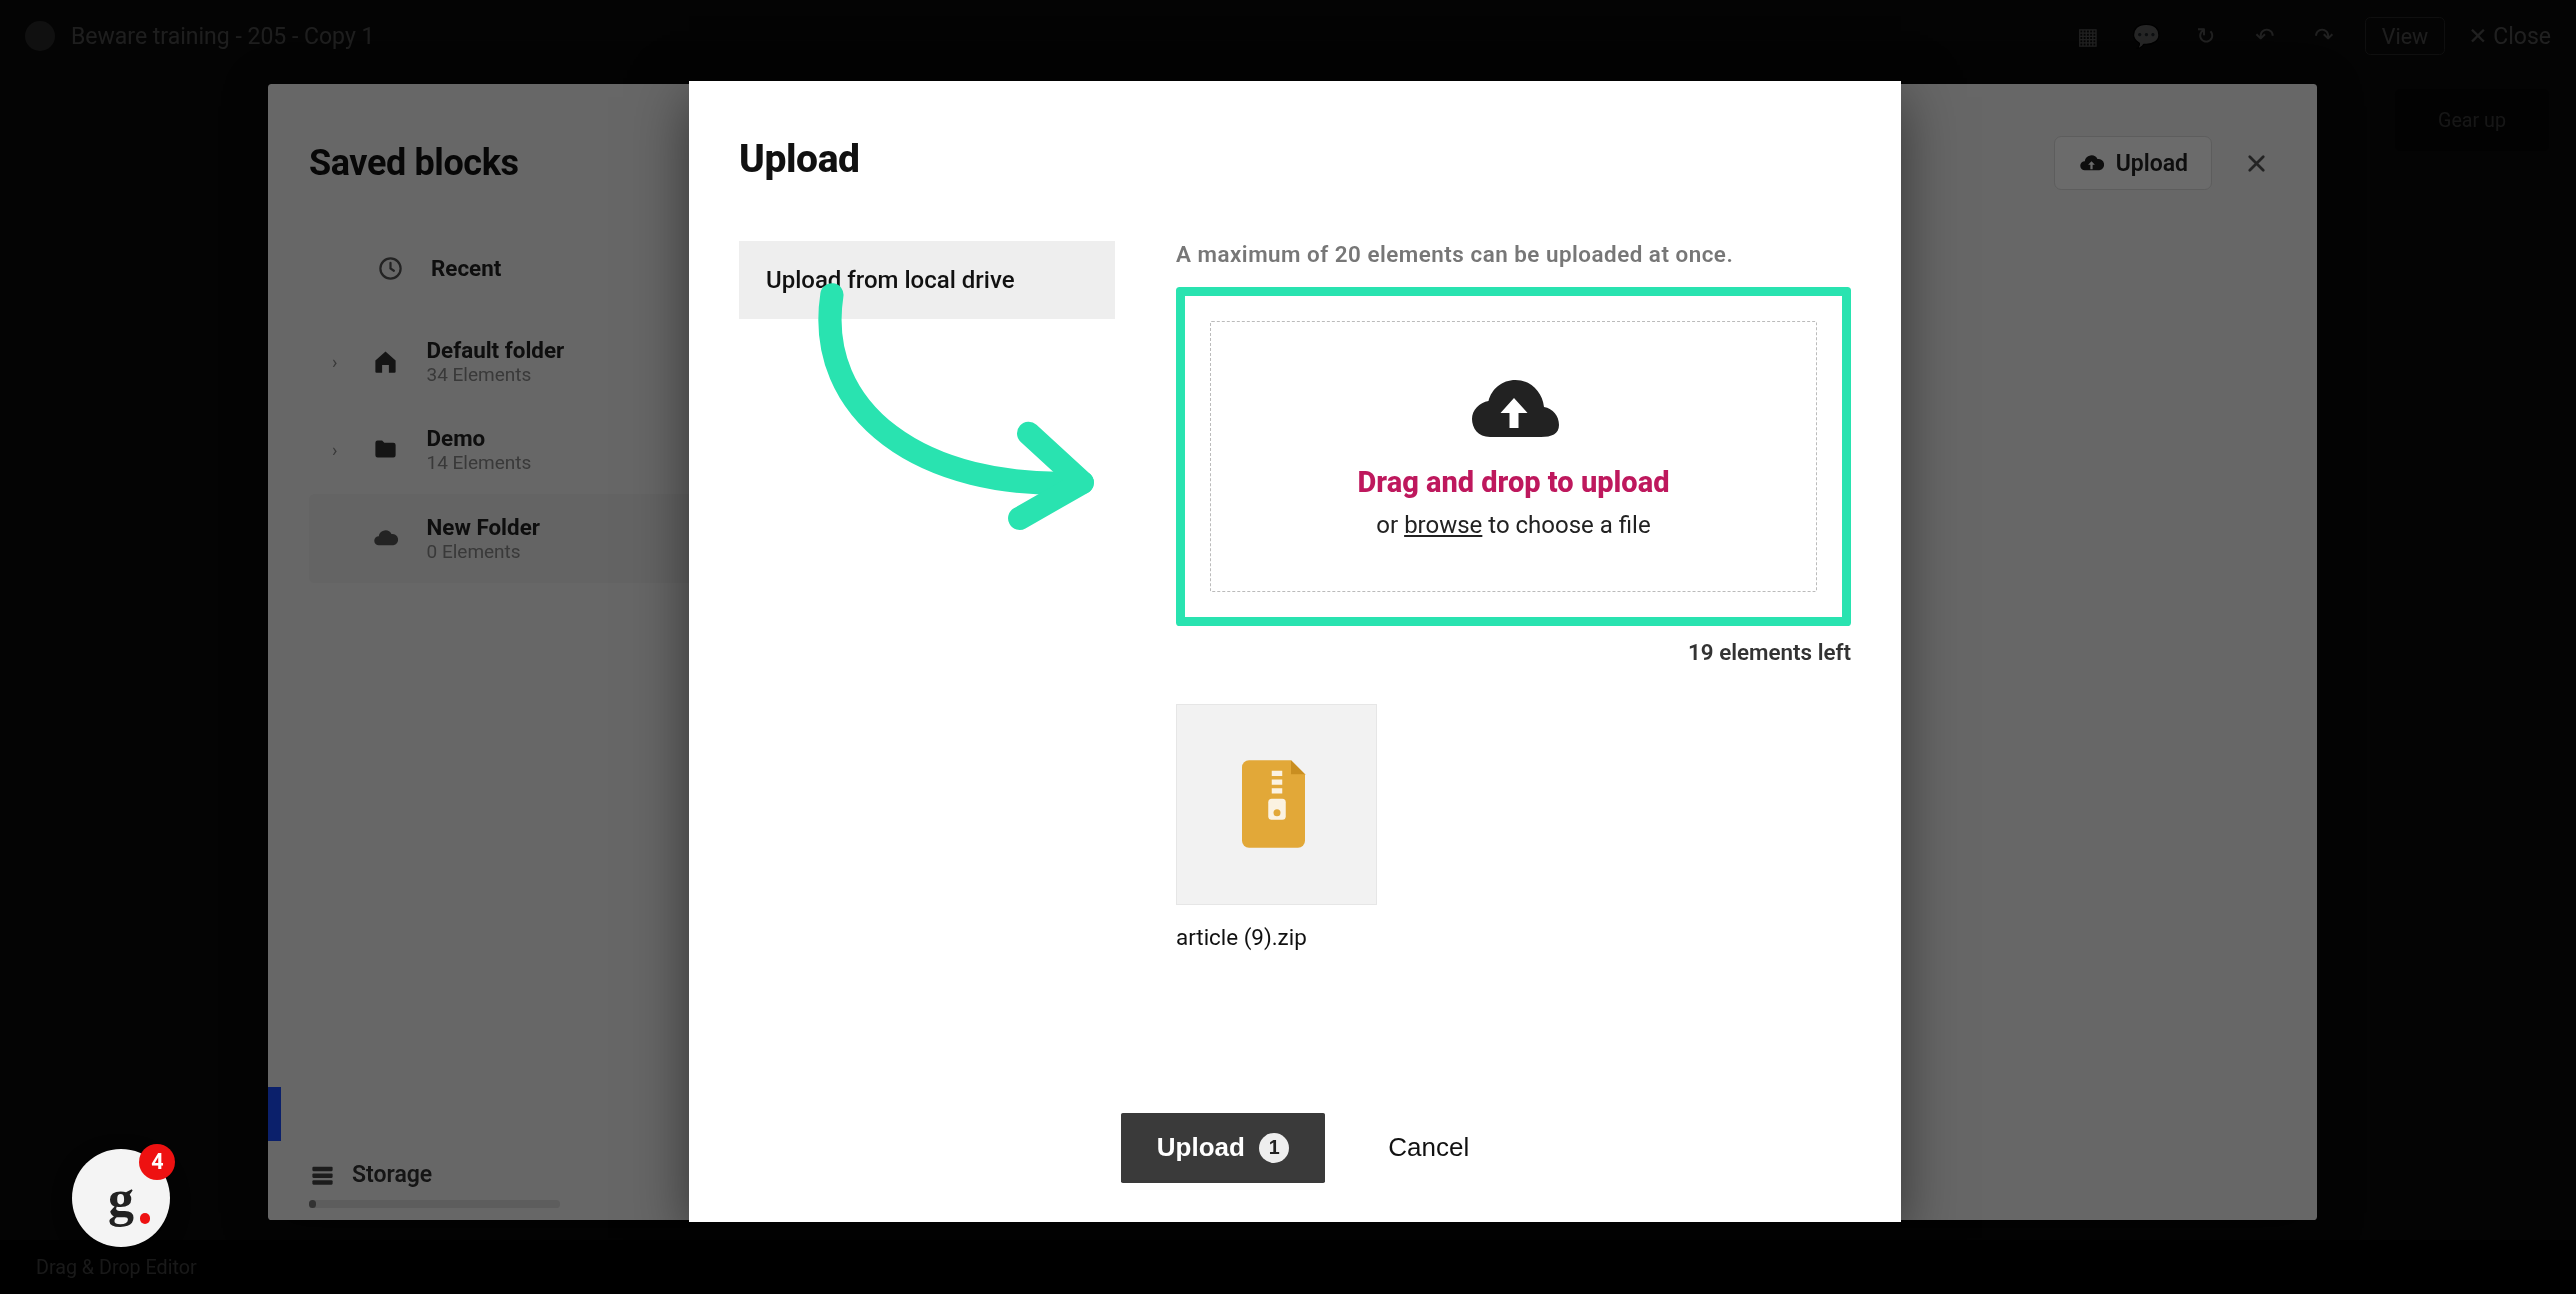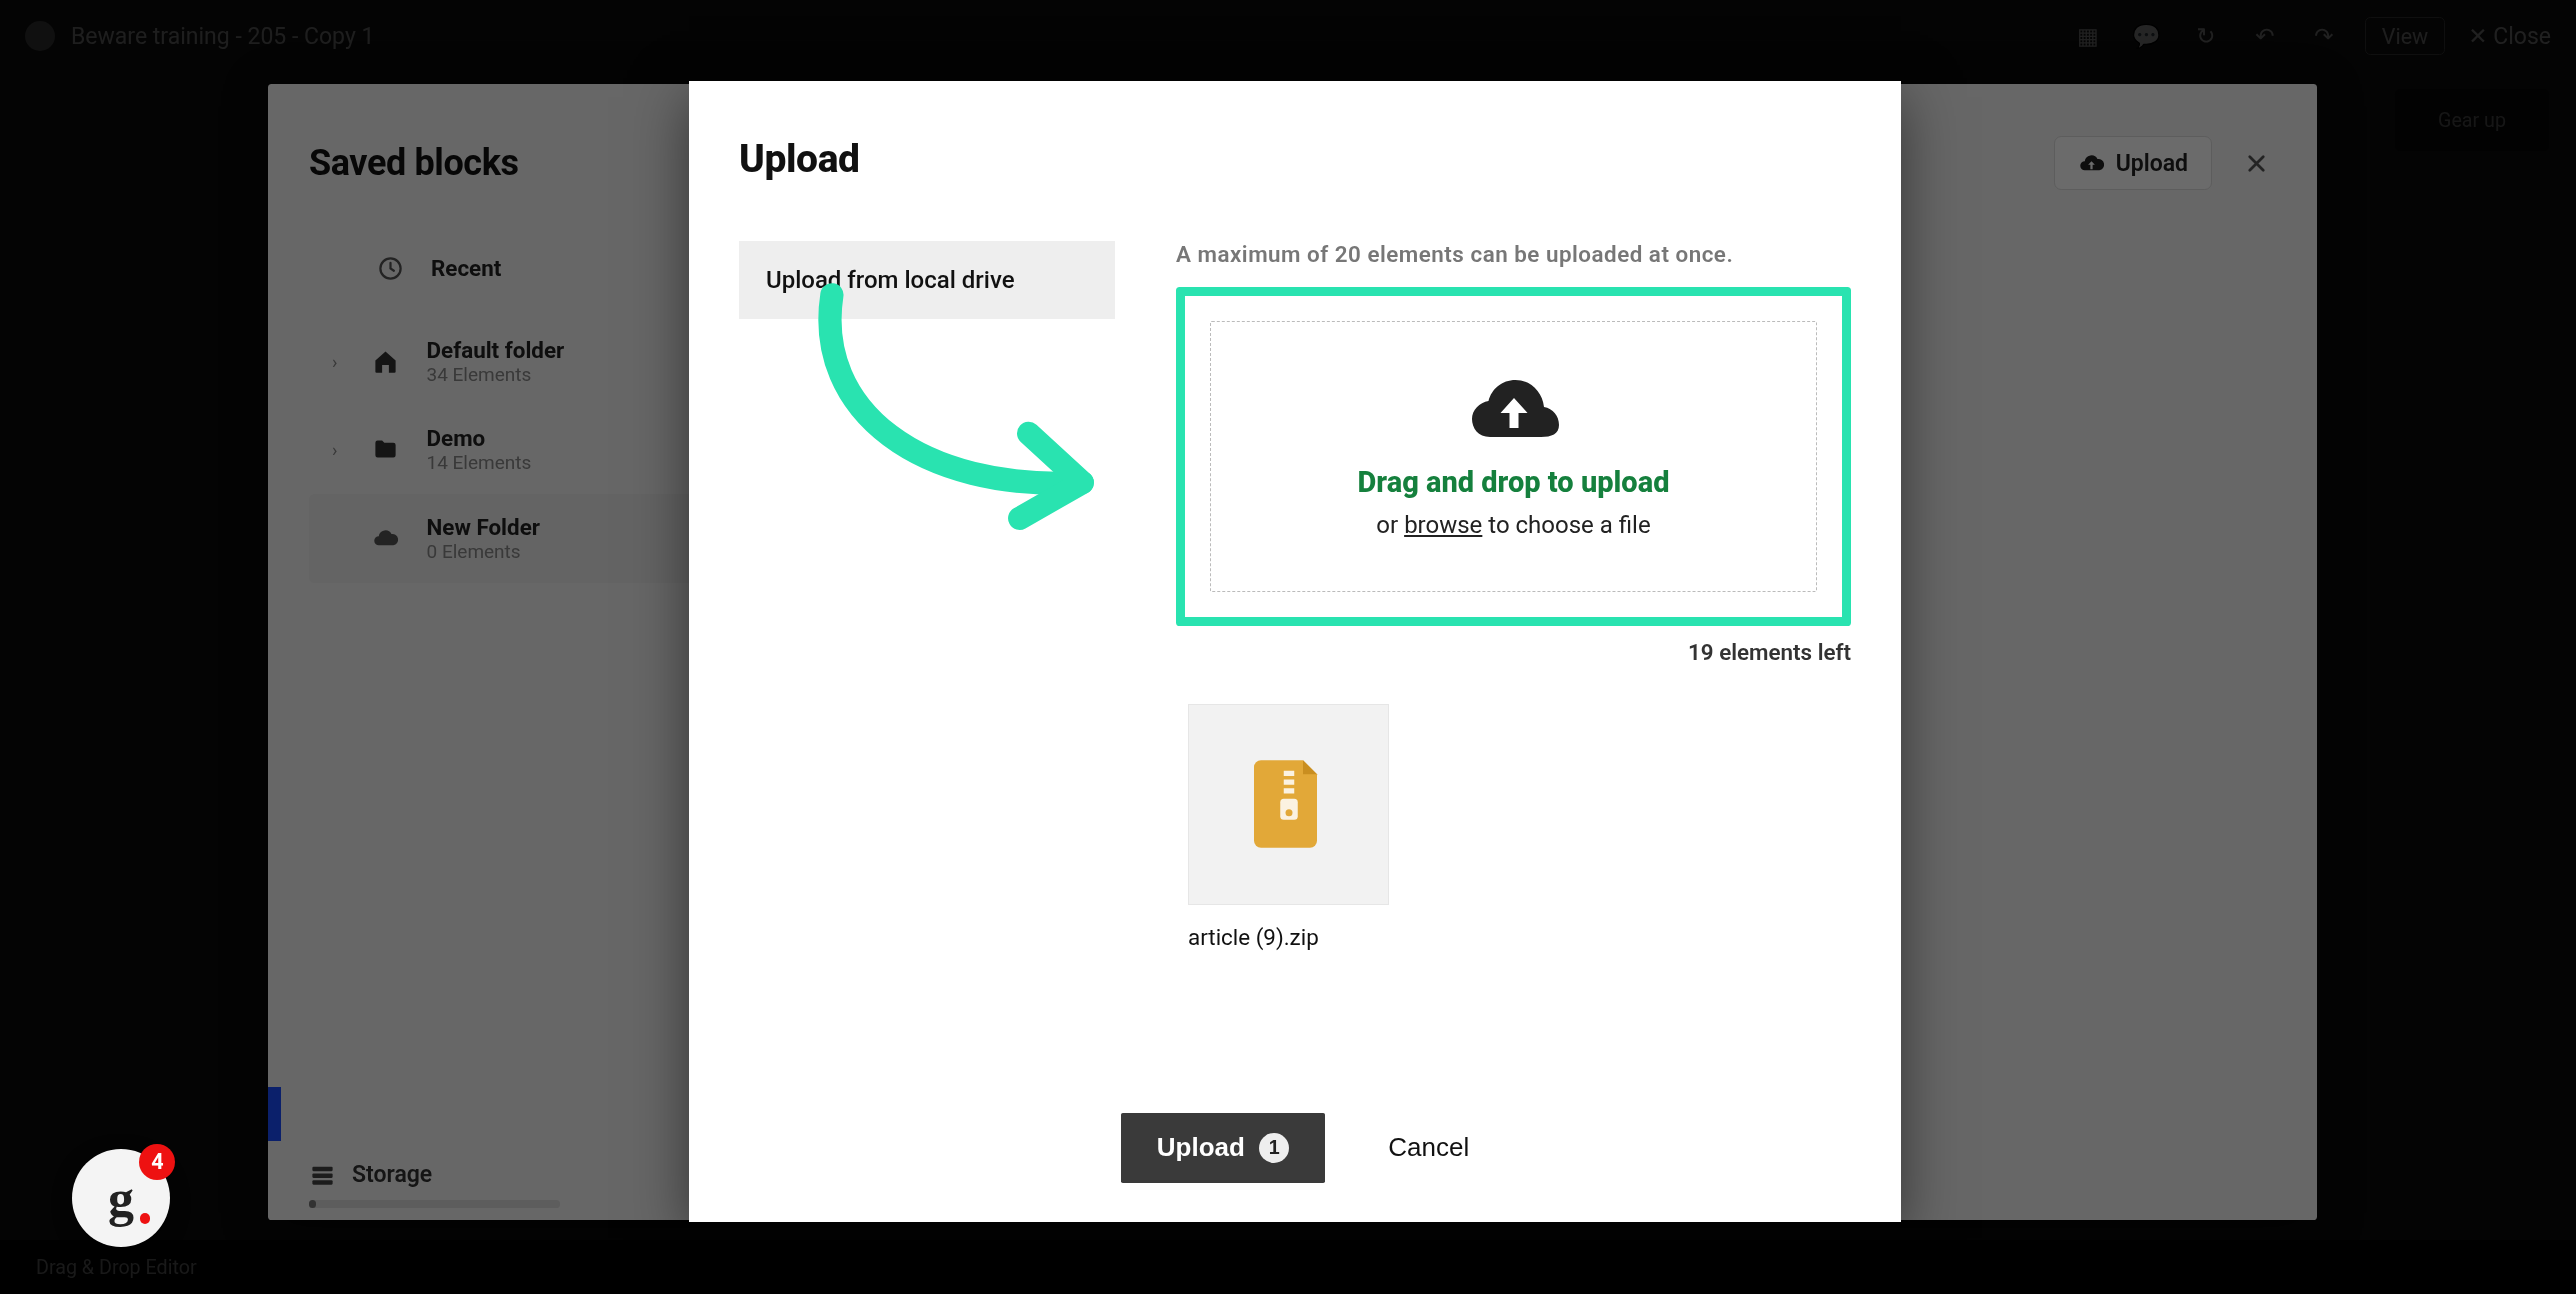--- a/index.html
+++ b/index.html
@@ -105,27 +105,27 @@
   padding: 25px;
 }
 .drop-dashed {
   border: 1.8px dashed #bbb;
   border-radius:1.8px;
   padding: 55px 18px 52px;
   display:flex; flex-direction:column; align-items:center; justify-content:center;
   text-align:center;
 }
 .cloud-svg { width:98px; height:72px; margin-bottom: 16px;}
-.drop-h { font-size:29px; font-weight:800; color:#15803d; margin-bottom: 12.5px;}
+.drop-h { font-size:29px; font-weight:800; color:#be185d; margin-bottom: 12.5px;}
 .drop-sub { font-size:24px; color:#222; }
 .drop-sub .browse { text-decoration: underline; cursor:pointer; }
 .elements-left { text-align:right; font-size:22.4px; font-weight:600; color:#333; margin-bottom: 39px;}
 
 .file-row { display:flex; gap:30px; }
-.file-card { width:182px;margin-left:12px; }
+.file-card { width:182px; }
 .file-thumb {
   width:201px; height:201px; background:#f2f2f2; border:0.9px solid #e6e6e6;
   display:flex; align-items:center; justify-content:center; margin-bottom:19.7px;
 }
 .zip-svg { width:70px; height:88px;}
 .file-name { font-size:22.4px; color:#111;}
 
 .um-actions {
   position:absolute; left:0; right:0; bottom:0;
   padding: 27px 50px 39px; background:#fff;

